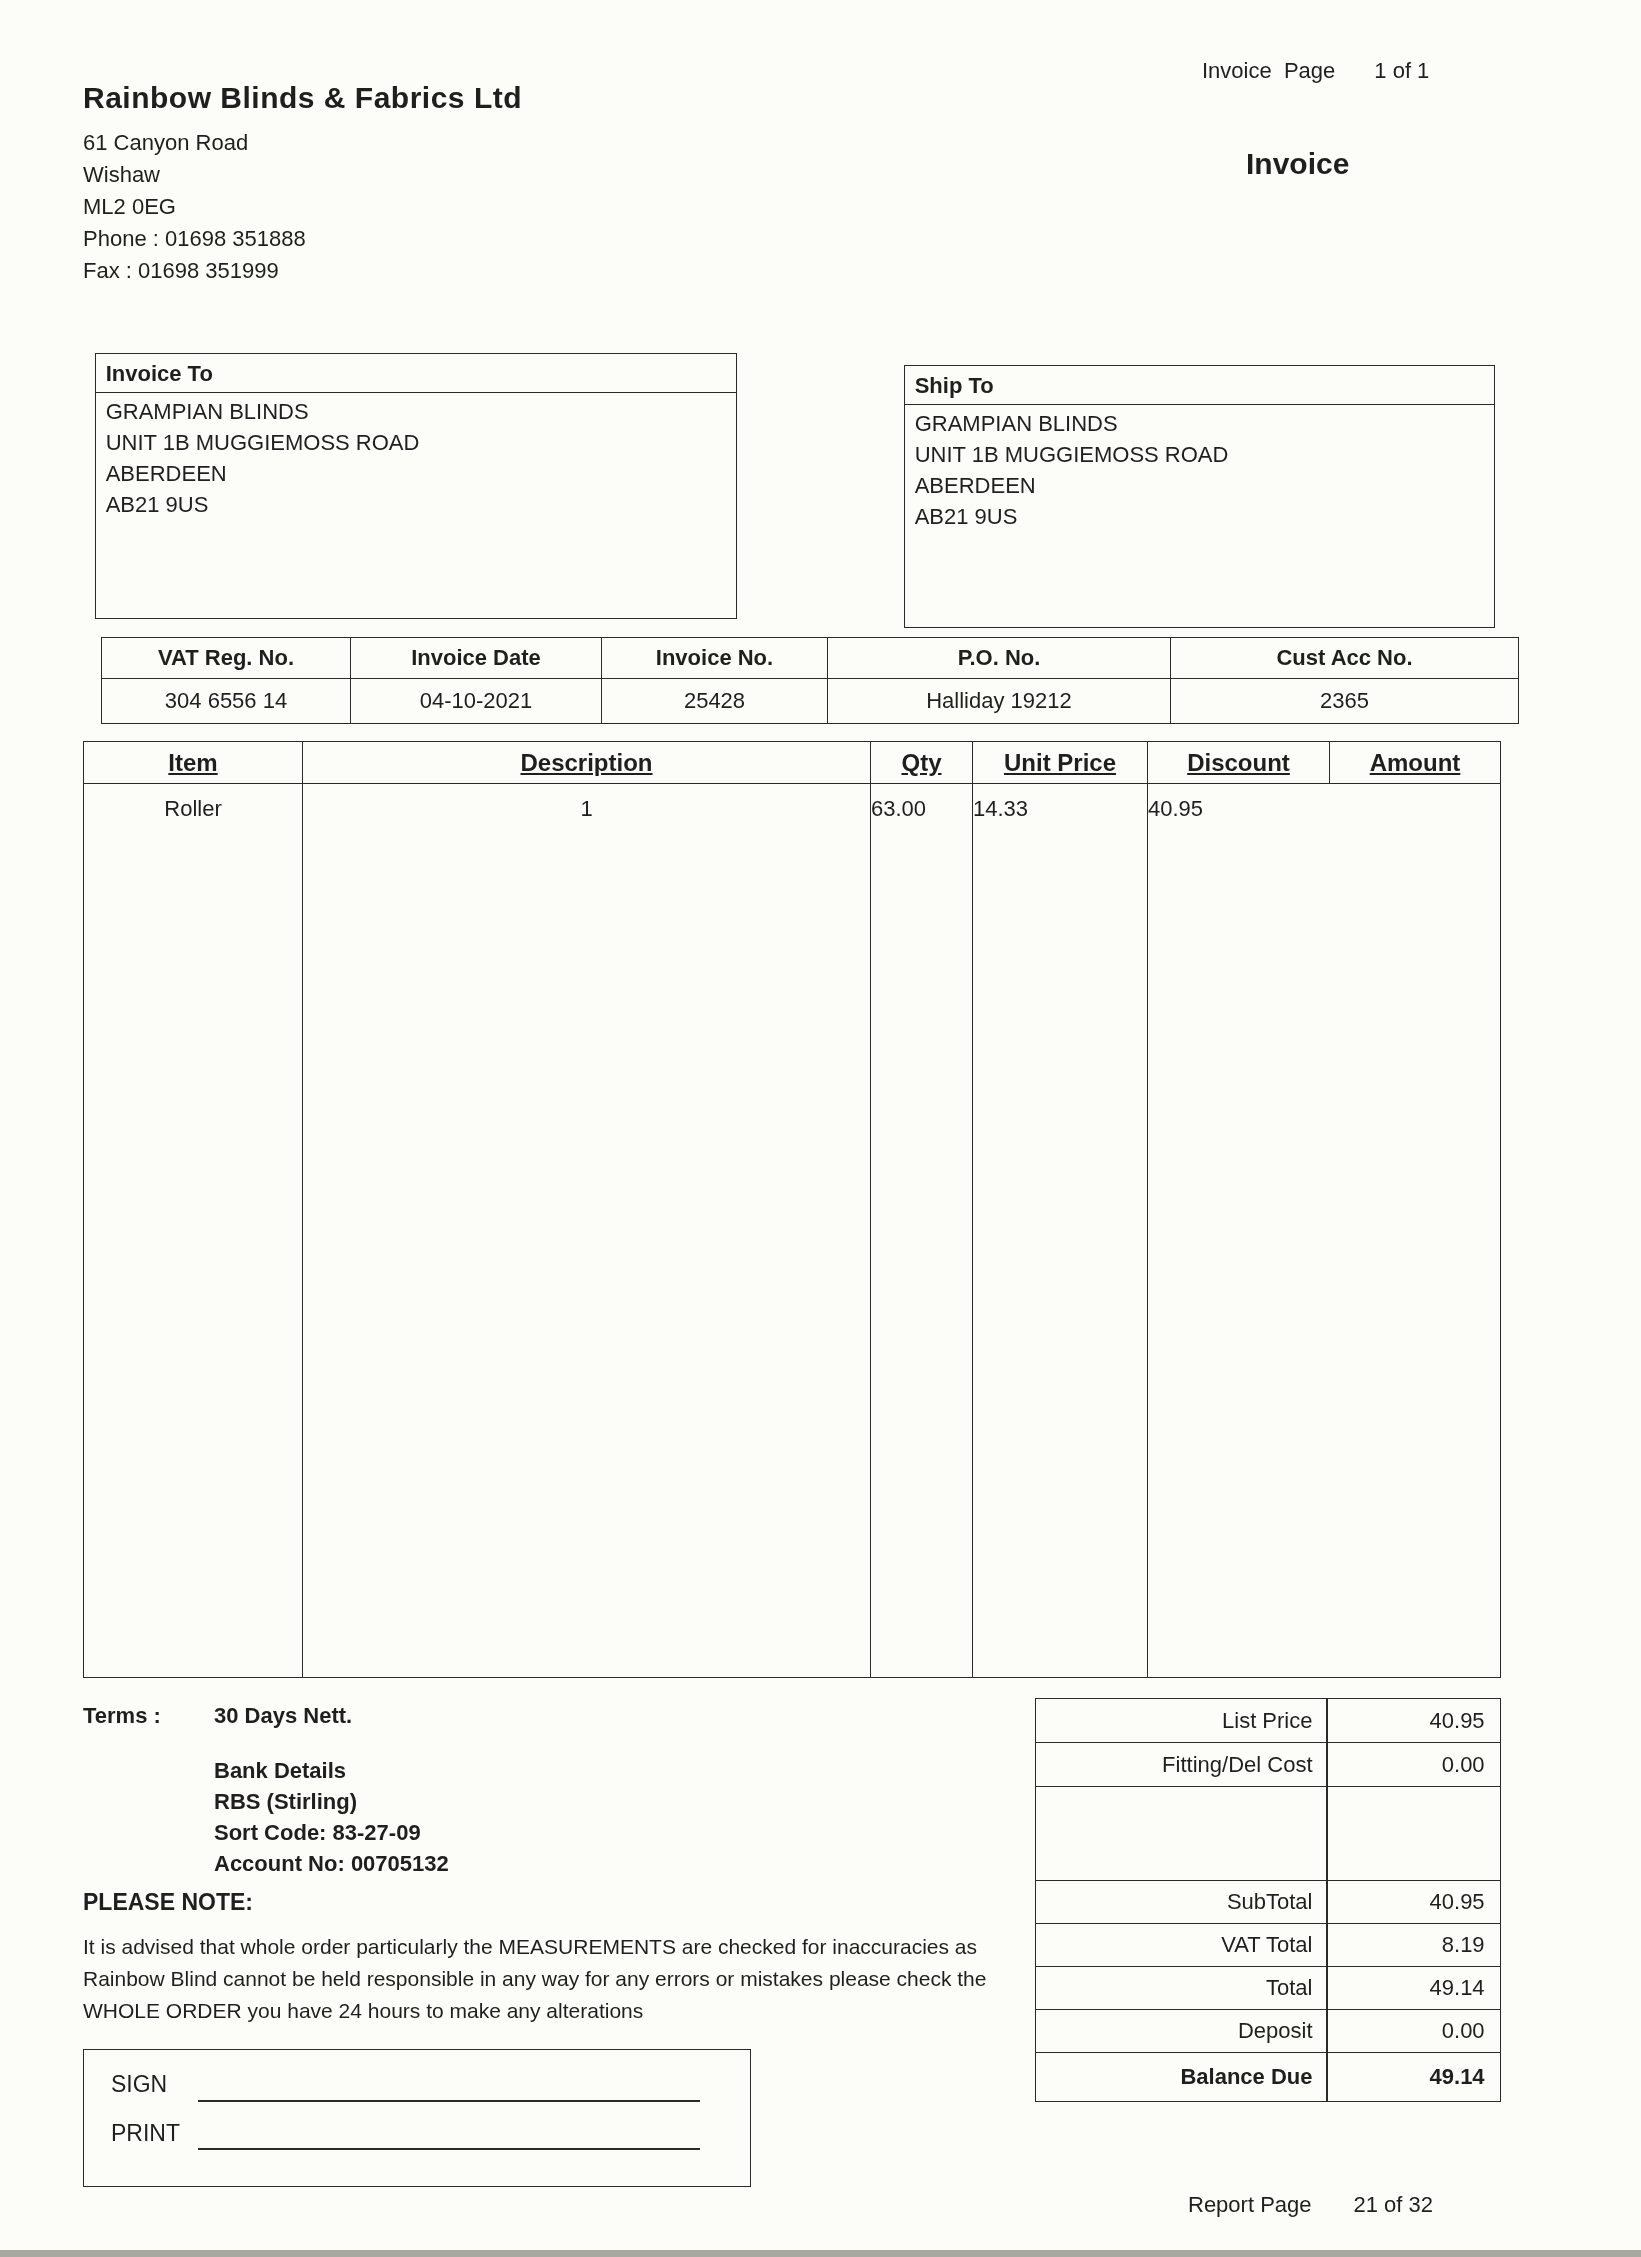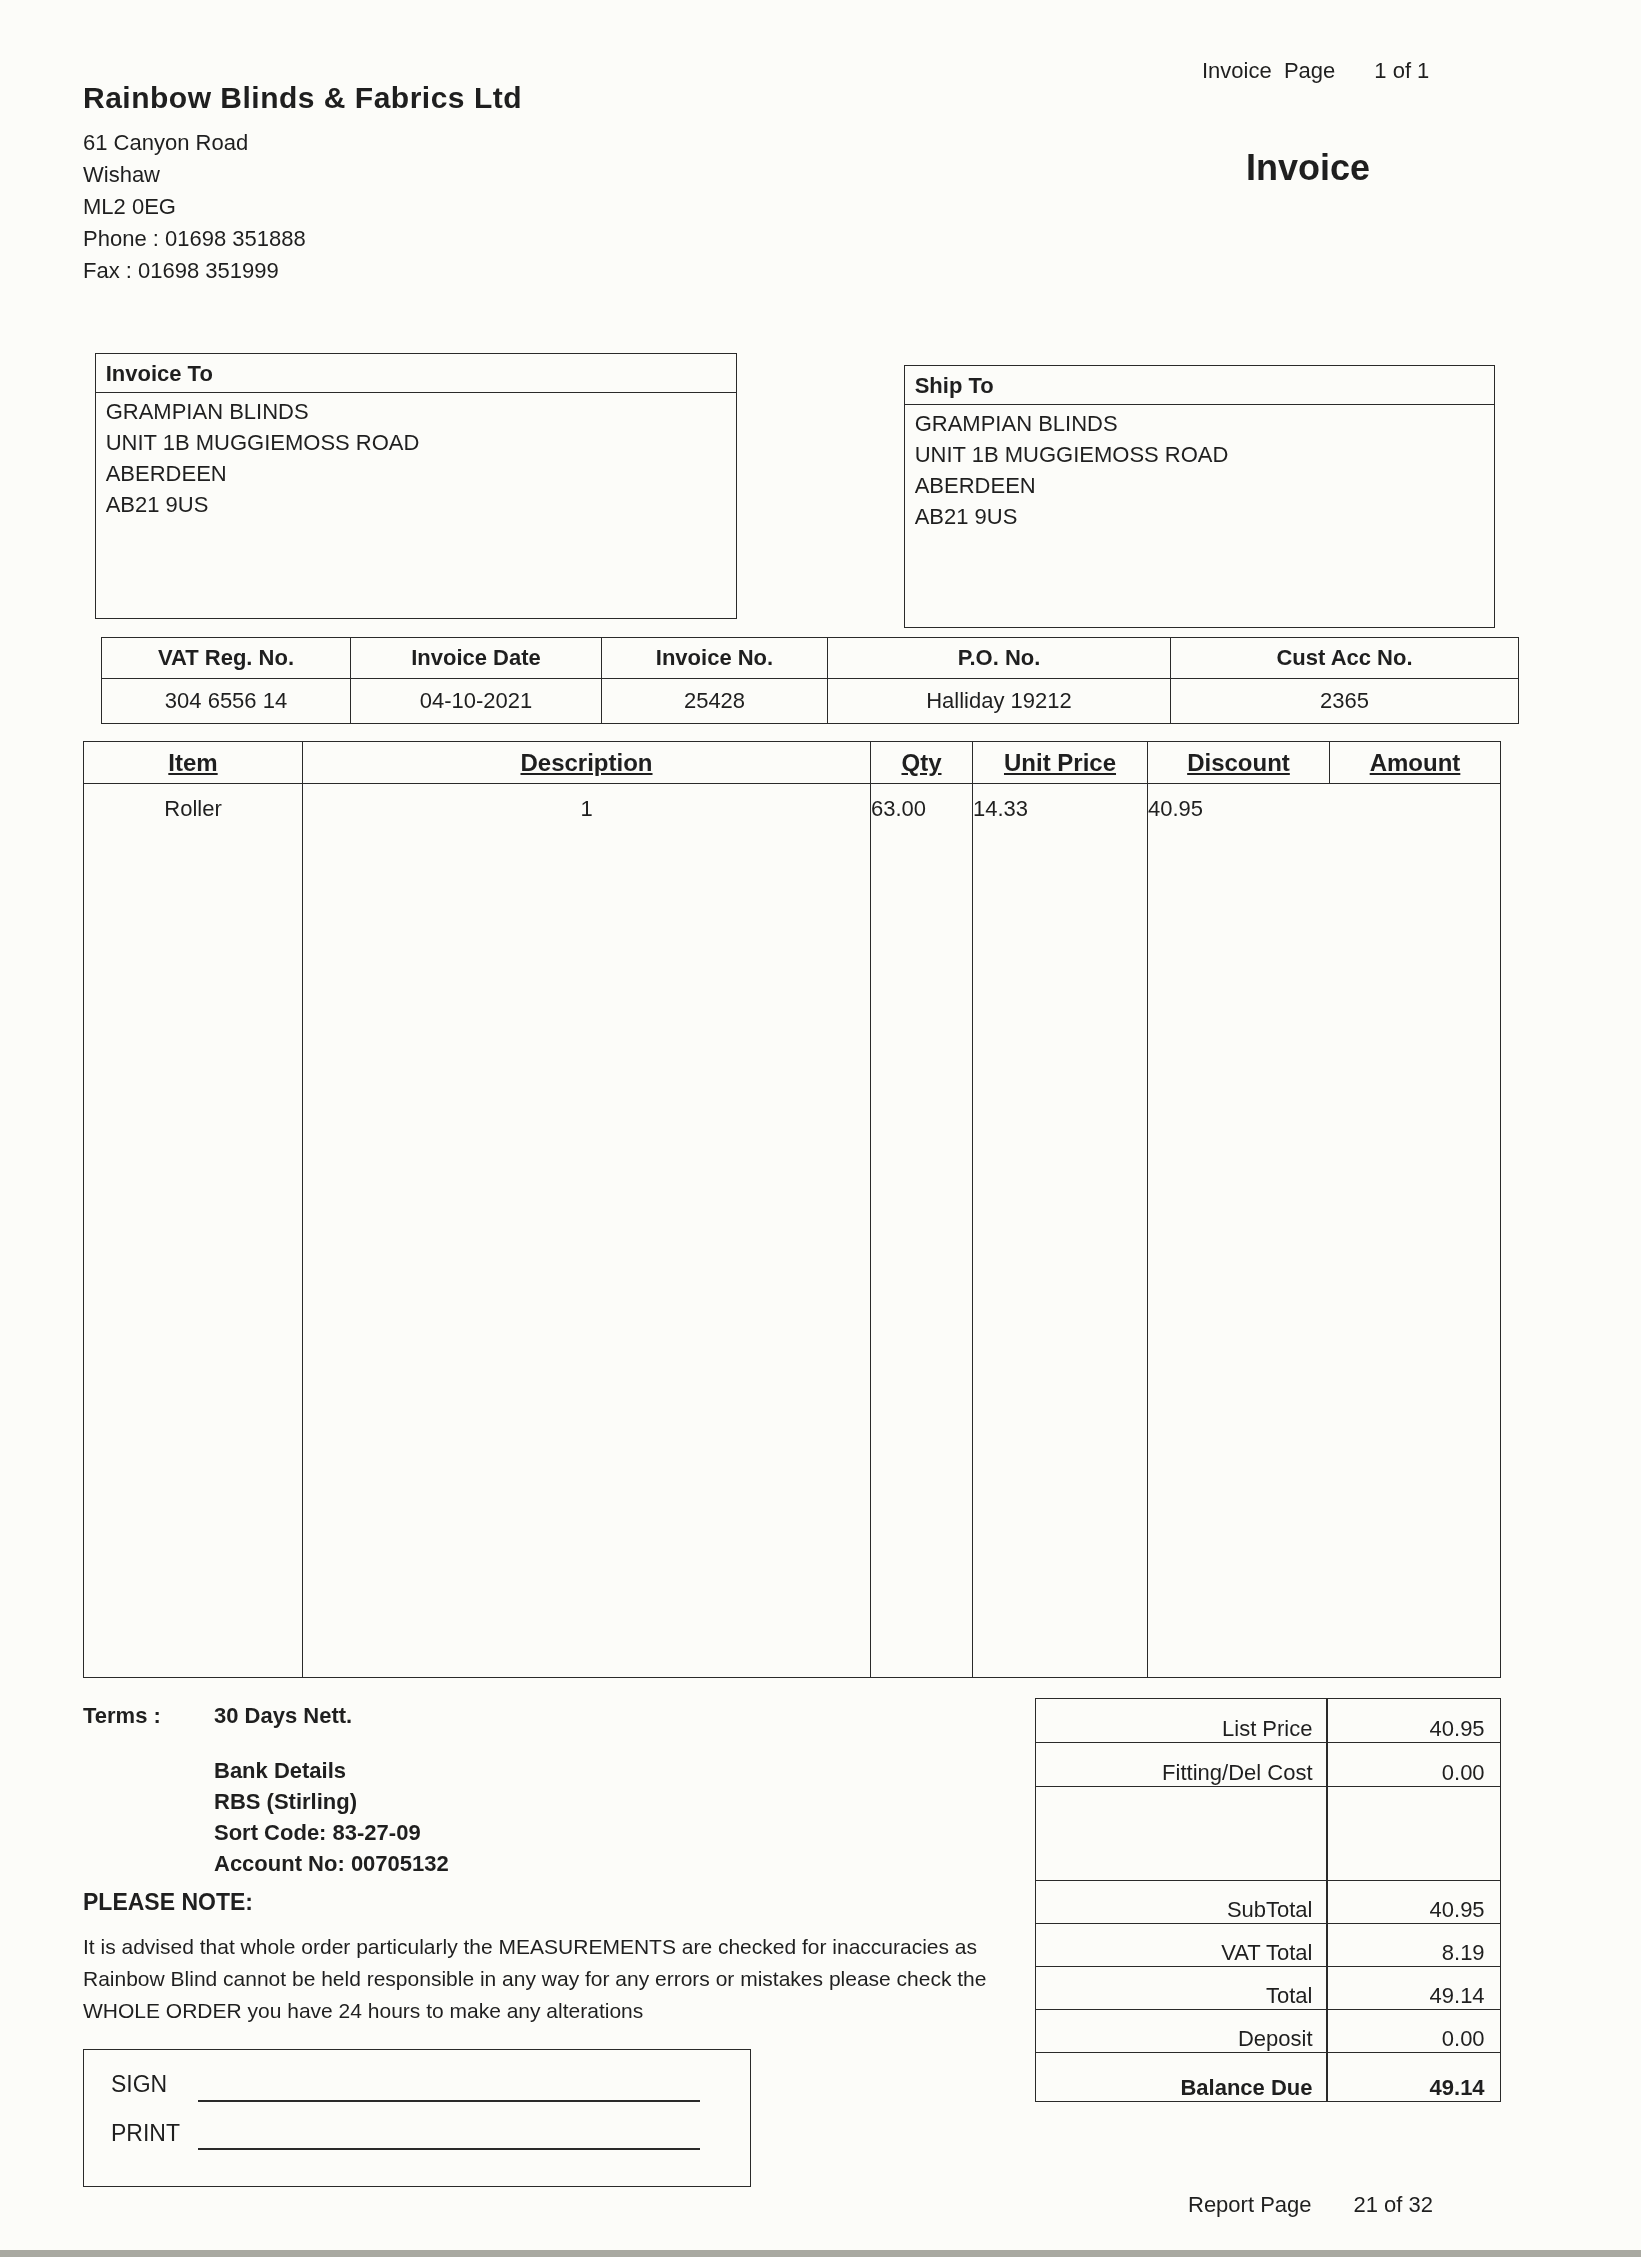--- a/index.html
+++ b/index.html
@@ -12,21 +12,21 @@
     overflow:hidden;
   }
   .abs{position:absolute;}
   .pre{white-space:pre;}
   .bold{font-weight:bold;}
 
   
   .hdr-page{left:1202px;top:58px;font-size:22px;display:flex;gap:39px;}
   .company-name{left:83px;top:81px;font-size:30px;font-weight:bold;letter-spacing:0.5px;}
   .company-address{left:83px;top:127px;font-size:22px;line-height:32px;}
-  .invoice-title{left:1246px;top:147px;font-size:36px;font-weight:bold;}
+  .invoice-title{left:1246px;top:147px;font-size:30px;font-weight:bold;}
 
   
   .addr-box{border:1.9px solid #2a2a2a;box-sizing:border-box;background:transparent;}
   .invoice-to{left:95px;top:353px;width:642px;height:266px;}
   .ship-to{left:904px;top:365px;width:591px;height:263px;}
   .addr-label{font-size:22px;font-weight:bold;padding:6.8px 9.7px 4.8px 9.7px;border-bottom:1.9px solid #2a2a2a;}
   .addr-lines{padding:3.9px 9.7px;font-size:22px;line-height:31px;}
 
   
   .meta-table{left:101px;top:637px;width:1418px;height:87px;border:1.9px solid #2a2a2a;box-sizing:border-box;
@@ -54,21 +54,21 @@
   .terms-label{left:83px;top:1703px;font-size:22px;font-weight:bold;}
   .terms-value{left:214px;top:1703px;font-size:22px;font-weight:bold;}
   .bank-block{left:214px;top:1755px;font-size:22px;font-weight:bold;line-height:31px;}
   .note-title{left:83px;top:1889px;font-size:23px;font-weight:bold;}
   .note-body{left:83px;top:1931px;width:908px;font-size:21px;line-height:32px;}
 
   
   .totals-box{left:1035px;top:1698px;width:466px;height:404px;border:1.9px solid #2a2a2a;box-sizing:border-box;
     display:flex;flex-direction:column;}
   .totals-divider{left:290px;top:0;bottom:0;width:1.9px;background:#2a2a2a;}
-  .t-row{display:flex;align-items:flex-end;border-bottom:1.9px solid #2a2a2a;box-sizing:border-box;font-size:22px;}
+  .t-row{display:flex;align-items:center;border-bottom:1.9px solid #2a2a2a;box-sizing:border-box;font-size:22px;}
   .t-row .t-label{width:290px;text-align:right;padding-right:13.5px;box-sizing:border-box;}
   .t-row .t-value{flex:1;text-align:right;padding-right:15.4px;}
   .t-h46{height:44px;} .t-h45{height:43px;}
   .t-spacer{height:93px;border-bottom:1.9px solid #2a2a2a;}
   .t-last{flex:1;border-bottom:none;}
 
   
   .sign-box{left:83px;top:2049px;width:668px;height:138px;border:1.9px solid #2a2a2a;box-sizing:border-box;padding-left:44px;}
   .sign-label{left:27px;top:21px;font-size:23px;}
   .print-label{left:27px;top:70px;font-size:23px;}

